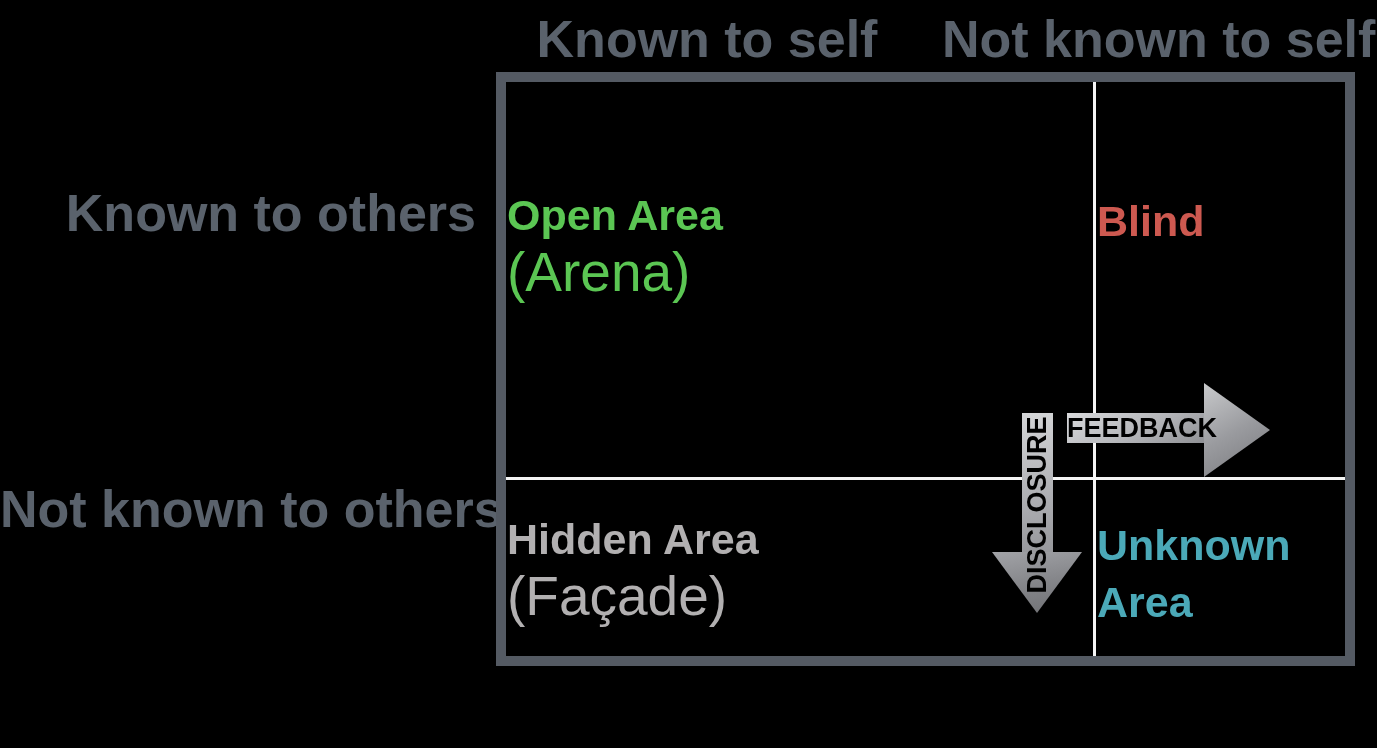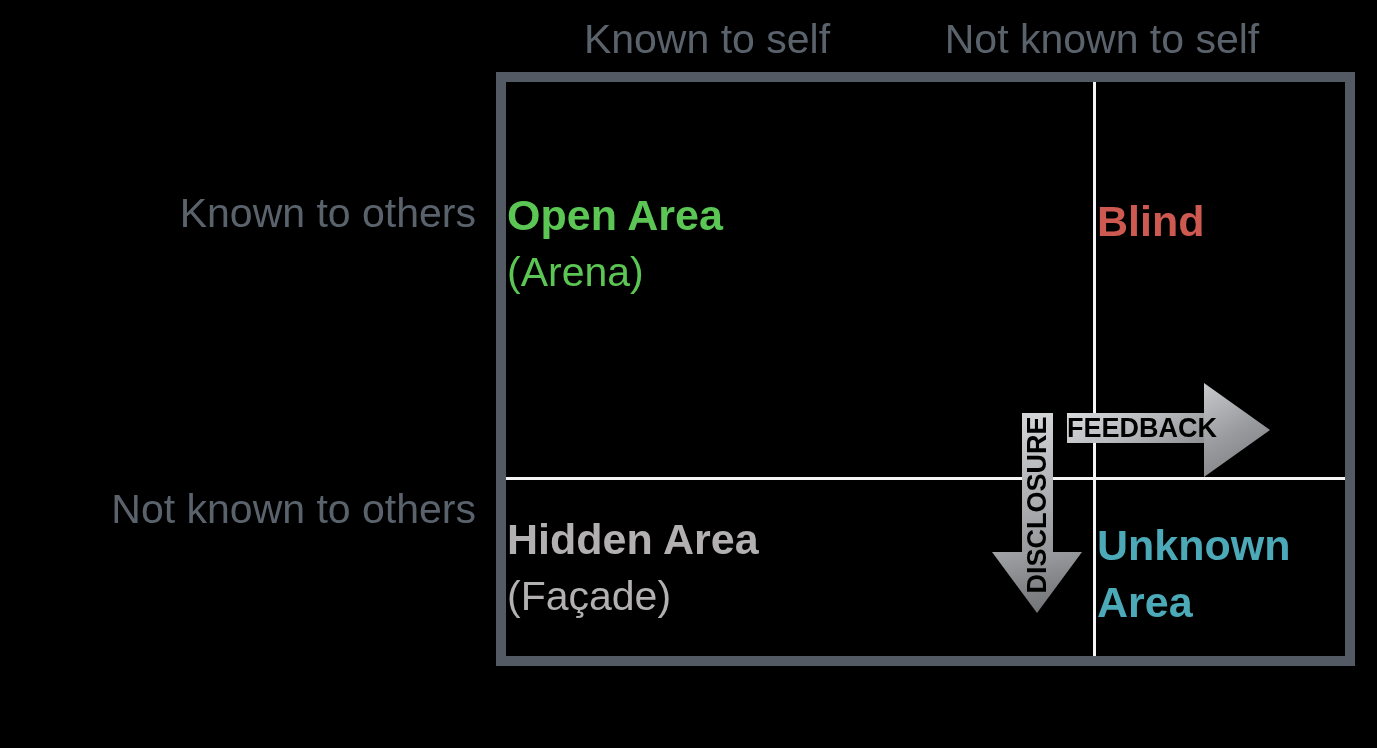--- a/index.html
+++ b/index.html
@@ -8,27 +8,27 @@
     background:#000;
     font-family:"Liberation Sans", sans-serif;
     overflow:hidden;
   }
   .stage{position:relative;width:1377px;height:748px;background:#000;}
 
   
   .axis-label{
     position:absolute;
     color:#5a626c;
-    font-weight:normal;
-    font-size:41px;
+    font-weight:bold;
+    font-size:52px;
     line-height:46px;
     white-space:nowrap;
   }
   .lbl-known-self{left:507px;width:400px;top:16px;text-align:center;}
-  .lbl-not-known-self{left:902px;width:400px;top:16px;text-align:center;}
+  .lbl-not-known-self{left:942px;width:400px;top:16px;text-align:center;}
   .lbl-known-others{left:0;width:476px;top:190px;text-align:right;}
   .lbl-not-known-others{left:0;width:476px;top:486px;text-align:right;}
 
   
   .window-box{
     position:absolute;
     left:496px;top:72px;width:859px;height:594px;
     border:10px solid #545a63;
     box-sizing:border-box;
     background:#000;
@@ -40,21 +40,21 @@
   }
   .h-divider{
     position:absolute;
     left:506px;top:477px;width:839px;height:3px;
     background:#f5f5f5;
   }
 
   
   .quad{position:absolute;text-align:left;}
   .quad .q-title{font-weight:bold;font-size:43px;line-height:57px;display:block;}
-  .quad .q-sub{font-weight:normal;font-size:41px;line-height:57px;display:block;}
+  .quad .q-sub{font-weight:normal;font-size:55px;line-height:57px;display:block;}
   .quad-open{left:507px;width:410px;top:187px;color:#5bc653;}
   .quad-blind{left:1097px;width:236px;top:193px;color:#cd5950;}
   .quad-hidden{left:507px;width:410px;top:511px;color:#b2b0b1;}
   .quad-unknown{left:1097px;width:236px;top:517px;color:#4ba9b8;}
 
   
   .arrow-part{position:absolute;}
   .fb-shaft{
     left:1067px;top:413px;width:137px;height:30px;
     background:linear-gradient(150deg,#d9dadc 0%,#b4b5b9 55%,#8f9094 100%);

